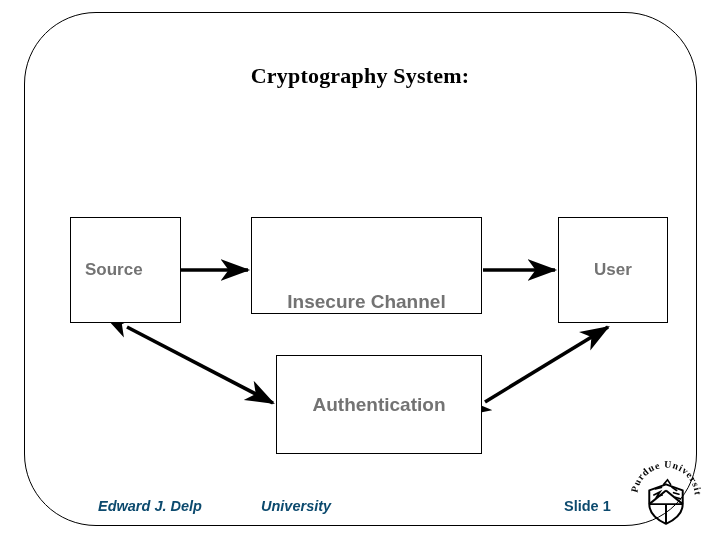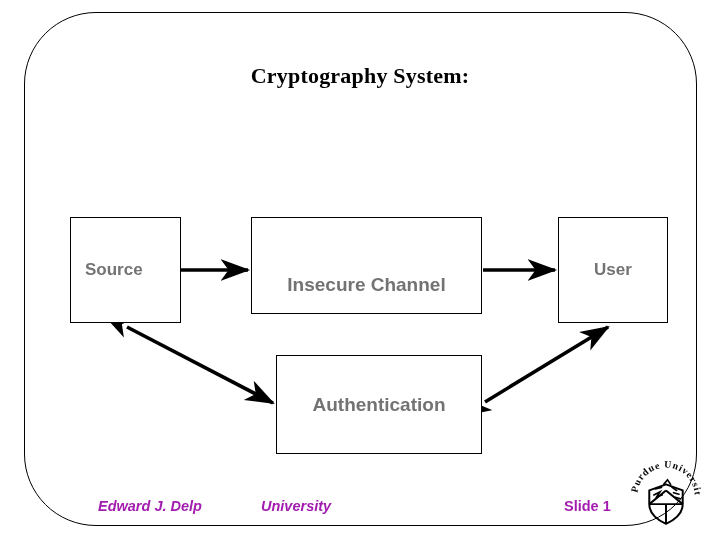--- a/index.html
+++ b/index.html
@@ -69,21 +69,21 @@
 
   #box-source {
     left: 70px;  top: 217px;  width: 111px;  height: 106px;
     font-size: 17px;
     justify-content: flex-start;
     padding-left: 14px;
   }
   #box-channel {
     left: 251px; top: 217px;  width: 231px;  height: 97px;
     font-size: 19px;
-    align-items: center;
+    align-items: flex-end;
     padding-top: 39px;
   }
   #box-user {
     left: 558px; top: 217px;  width: 110px;  height: 106px;
     font-size: 17px;
   }
   #box-auth {
     left: 276px; top: 355px;  width: 206px;  height: 99px;
     font-size: 19px;
     align-items: flex-start;
@@ -106,21 +106,21 @@
     width: 520px;
     height: 20px;
     z-index: 4;
   }
   #footer span {
     position: absolute;
     font-family: "Liberation Sans", sans-serif;
     font-weight: bold;
     font-size: 14.5px;
     white-space: nowrap;
-    color: #a21caf;
+    color: #0c4a6e;
     top: 0;
   }
   .f-ital { font-style: italic; }
   #footer-author { left: 0px; }
   #footer-org    { left: 163px; }
   #footer-date   { left: 274px; }
   #footer-slide  { left: 466px; font-style: normal; }
 
   
   #purdue-seal {

